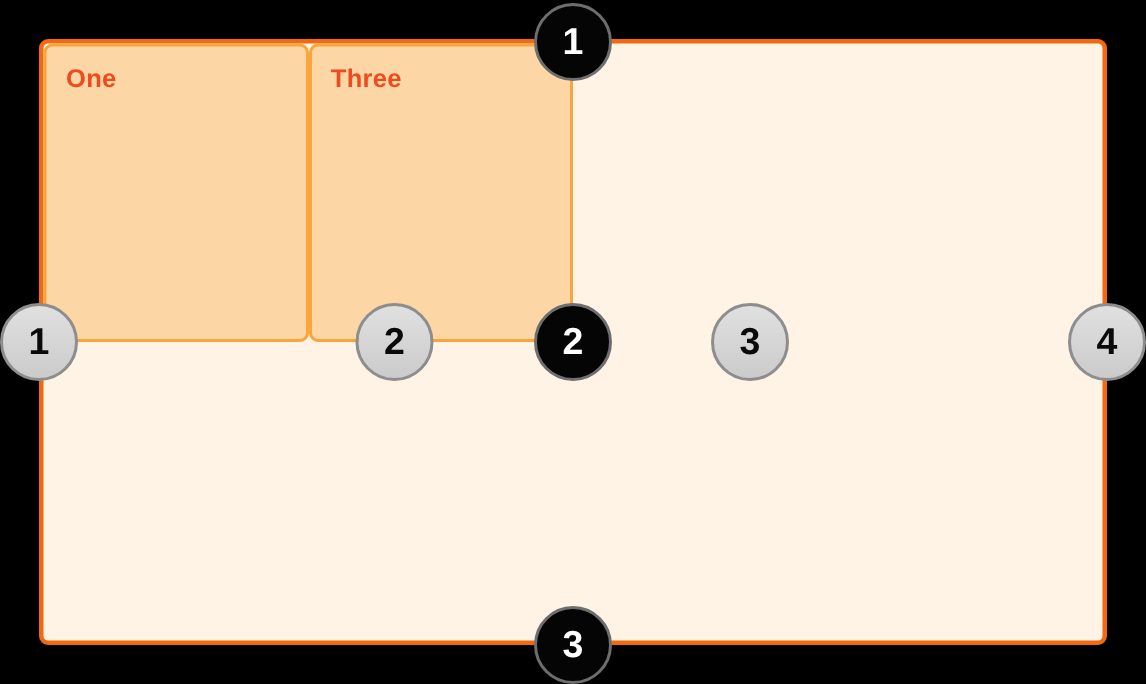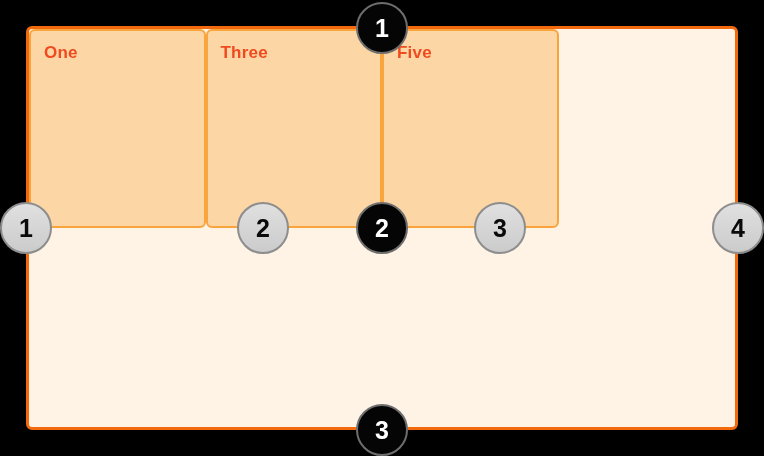--- a/index.html
+++ b/index.html
@@ -82,23 +82,20 @@
 
 <div class="stage">
 
   <div class="grid-container">
     <div class="cell">
       <span>One</span>
     </div>
     <div class="cell">
       <span>Three</span>
     </div>
-    <div class="cell">
-      <span>Five</span>
-    </div>
     <div class="cell empty"></div>
   </div>
 
   <div class="badge badge-row pos-row-1">1</div>
   <div class="badge badge-row pos-row-2">2</div>
   <div class="badge badge-row pos-row-3">3</div>
 
   <div class="badge badge-col pos-col-1">1</div>
   <div class="badge badge-col pos-col-2">2</div>
   <div class="badge badge-col pos-col-3">3</div>

